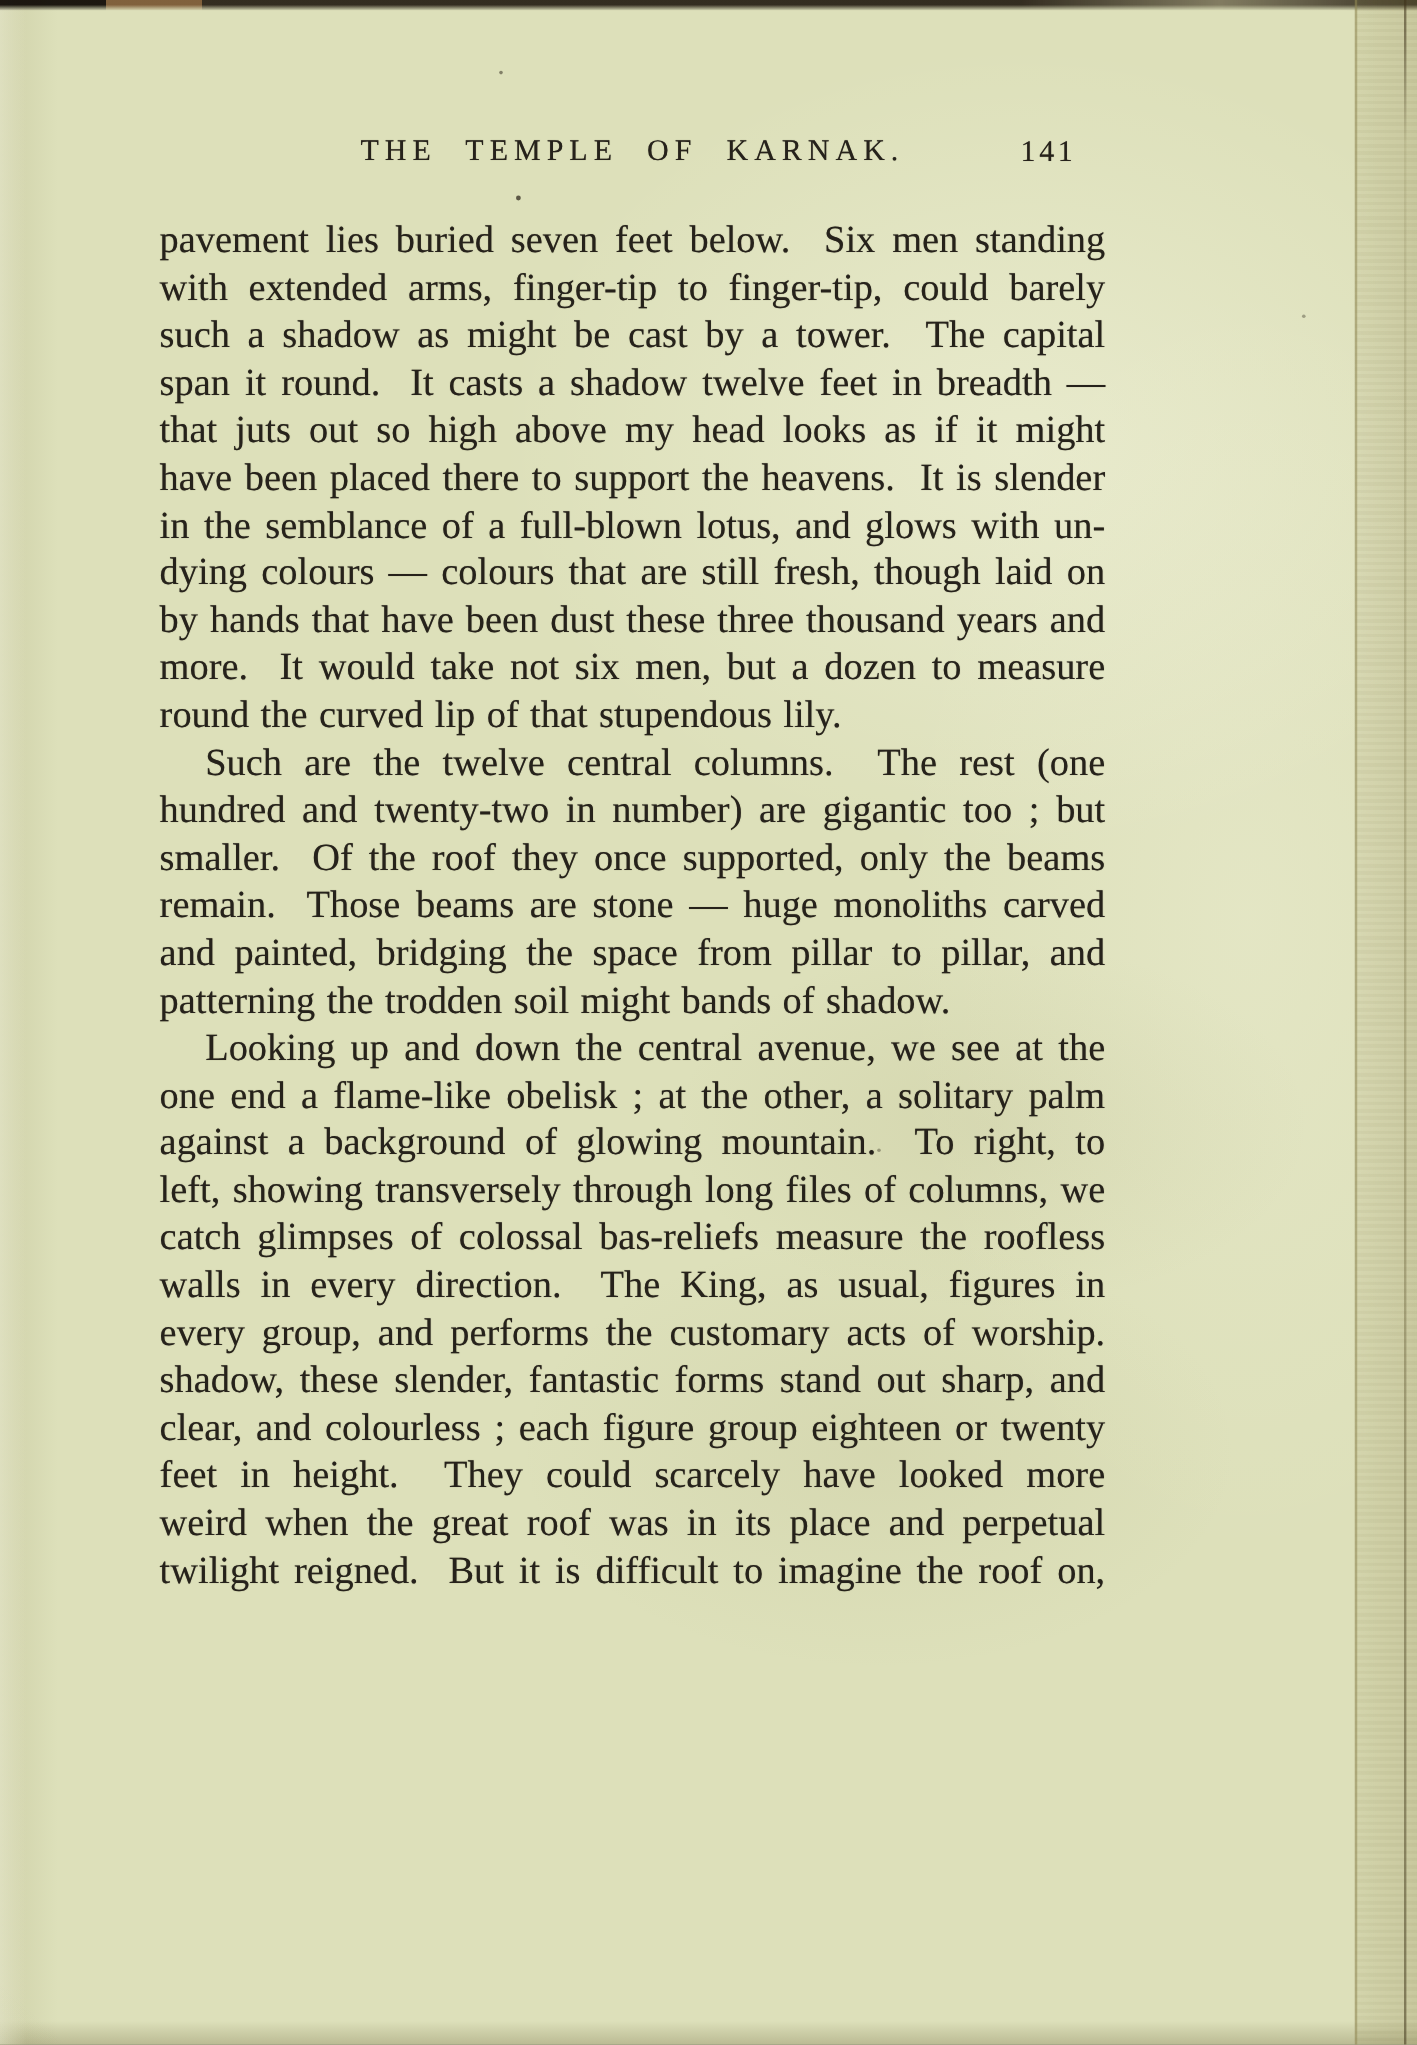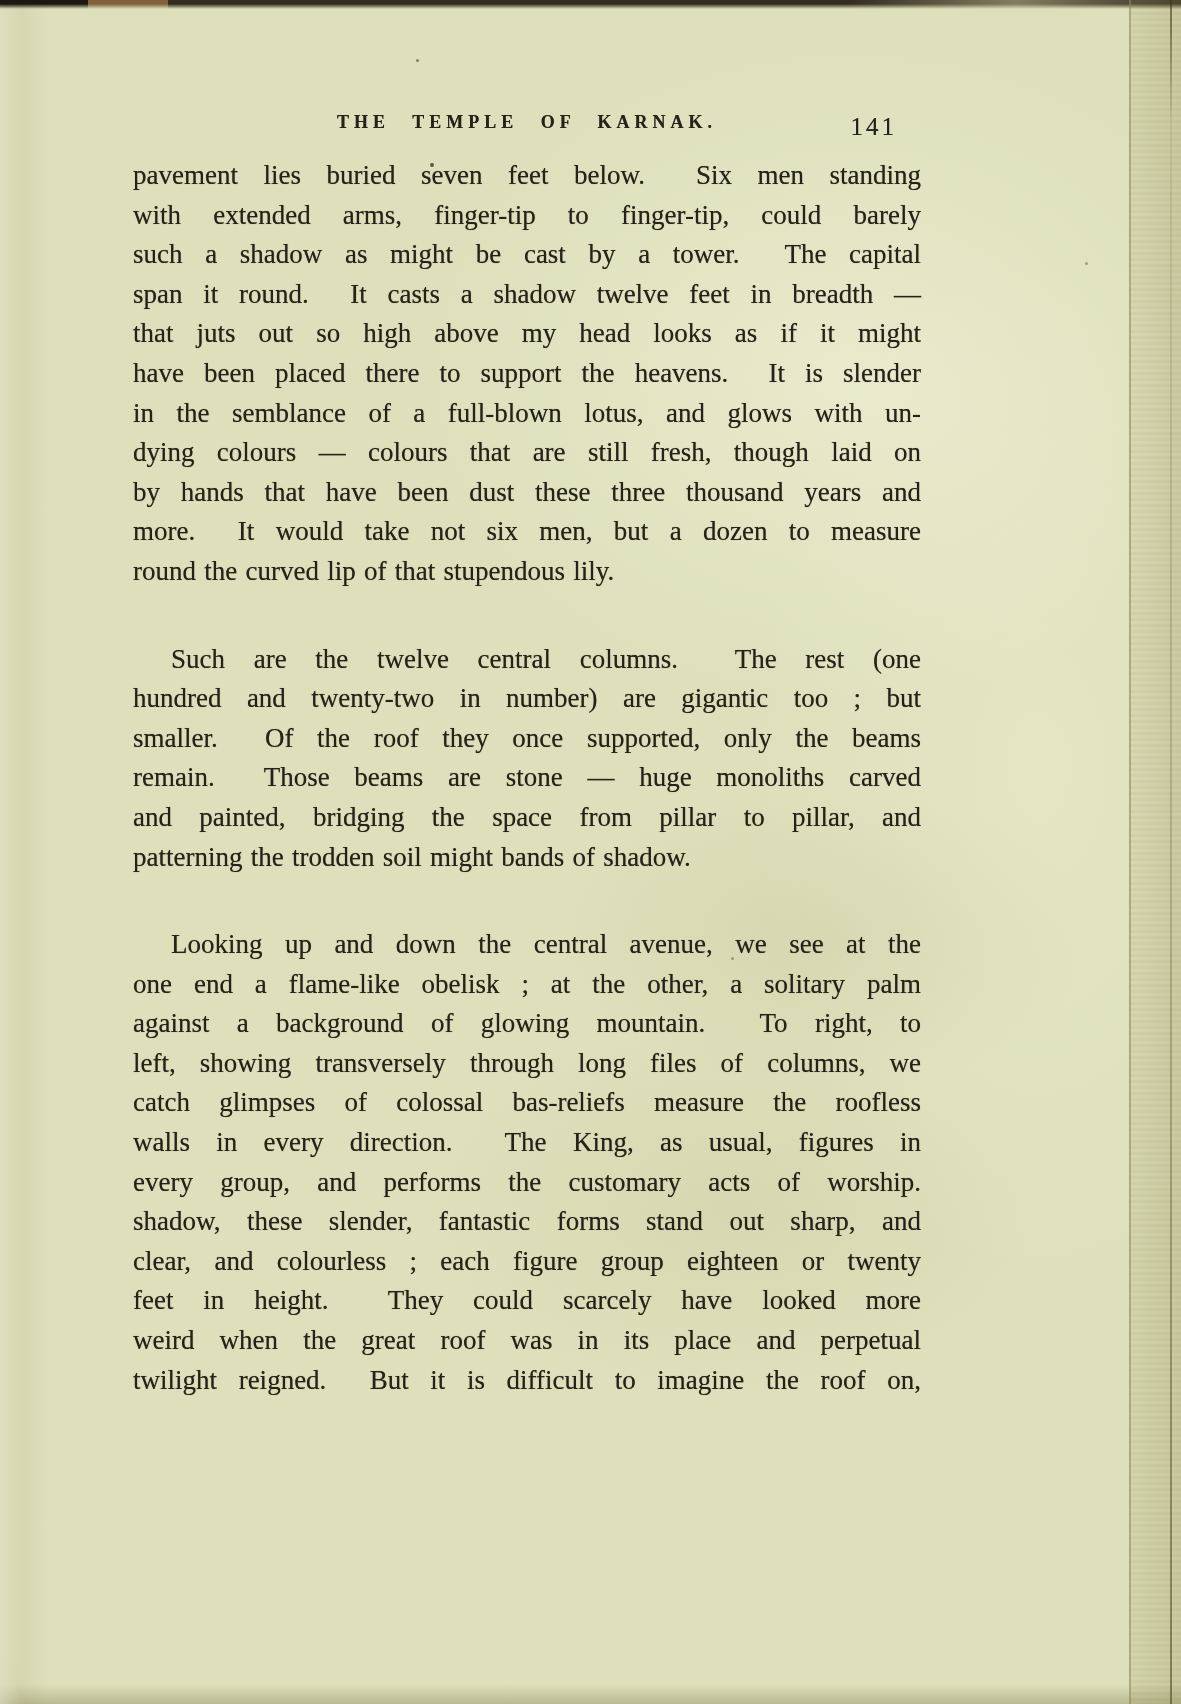--- a/index.html
+++ b/index.html
@@ -47,46 +47,45 @@
   .speck{position:absolute;border-radius:50%;background:rgba(48,42,30,0.75);pointer-events:none;}
 
   
   .header{
     position:absolute;left:133px;top:112px;width:788px;height:36px;
     font-family:"Liberation Serif","DejaVu Serif",serif;
     color:var(--ink,#25221c);
   }
   .title{
     position:absolute;left:50%;transform:translateX(-50%);
-    font-size:18px;letter-spacing:5px;word-spacing:13px;white-space:nowrap;
+    font-size:25px;letter-spacing:5px;word-spacing:13px;white-space:nowrap;
     text-shadow:0 0 0.6px rgba(35,30,18,0.6);
-    font-weight:bold;
   }
   .pagenum{
     position:absolute;right:24px;top:1px;
     font-size:25px;letter-spacing:3px;
     text-shadow:0 0 0.6px rgba(35,30,18,0.6);
     margin-left:26px;
   }
 
   
   .textblock{
-    position:absolute;left:133px;top:156px;width:788px;
+    position:absolute;left:133px;top:180px;width:788px;
     font-family:"Liberation Serif","DejaVu Serif",serif;
-    font-size:27px;line-height:39.6px;
+    font-size:32px;line-height:39.6px;
     color:var(--ink,#25221c);
     word-spacing:1.5px;
   }
   .line{
     text-align:justify;text-align-last:justify;
     white-space:pre-wrap;
     text-shadow:0 0 0.7px rgba(38,32,20,0.55);
   }
   .line.last{text-align-last:left;}
-  .line.indent{text-indent:38px;margin-top:48px;}
+  .line.indent{text-indent:38px;}
 </style>
 </head>
 <body>
 
 <div id="page">
   <div class="shade vignette"></div>
   <div class="shade top-edge"></div>
   <div class="fore-edge"></div>
   <div class="edge-line"></div>
 

